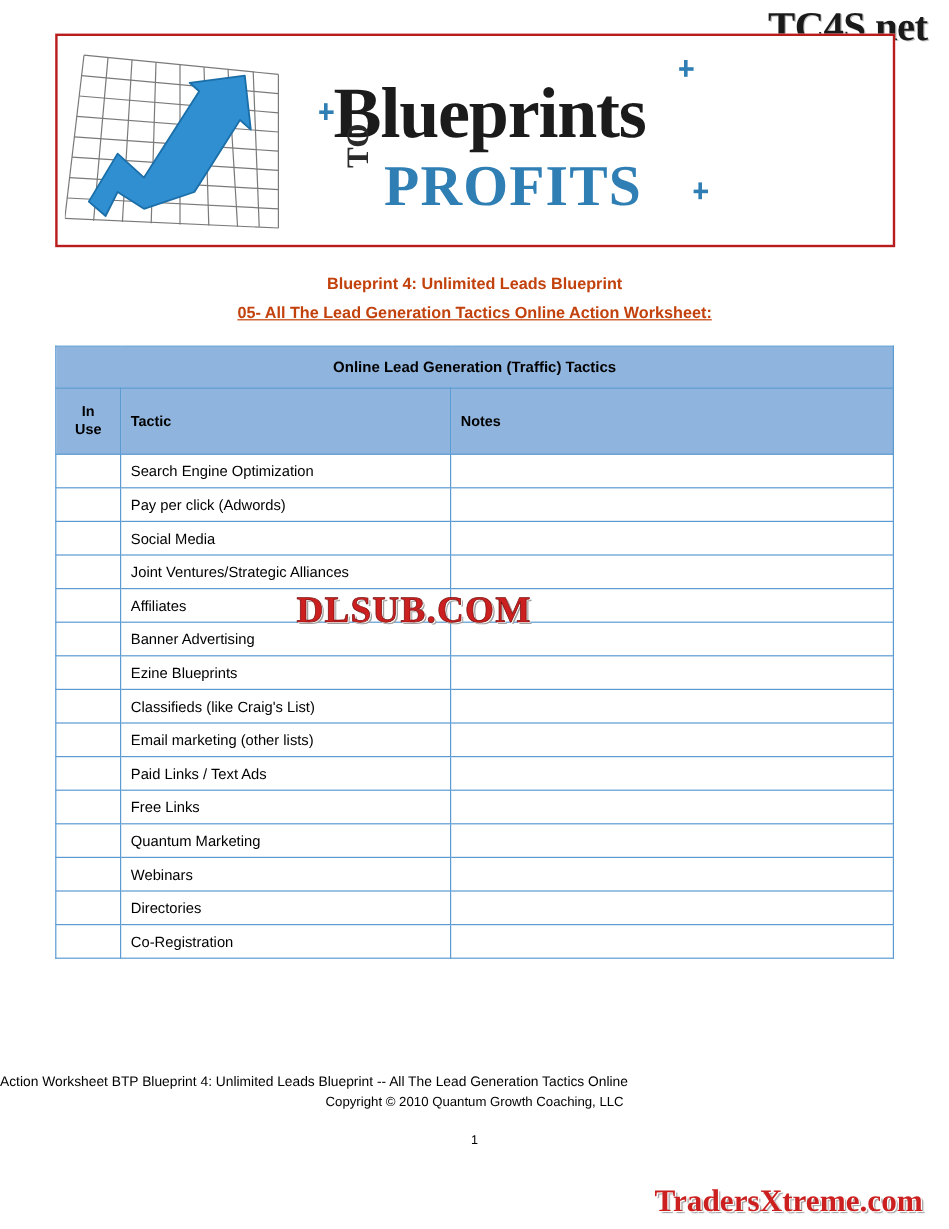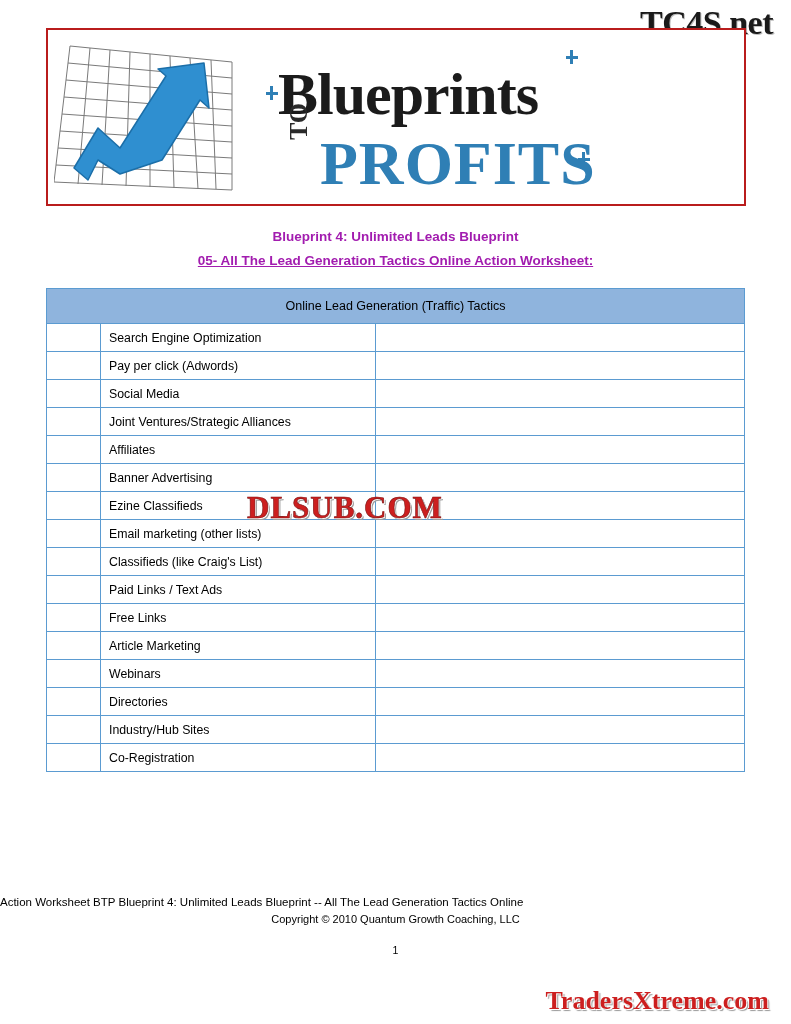--- a/index.html
+++ b/index.html
@@ -76,38 +76,38 @@
     color: #2a2a2a;
     transform: rotate(-90deg);
     transform-origin: left top;
   }
   .word-profits {
     position: absolute;
     left: 72px;
     top: 92px;
     font-family: "Liberation Serif", serif;
     font-weight: bold;
-    font-size: 62px;
+    font-size: 48px;
     letter-spacing: 1px;
     color: #2f7fb5;
     line-height: 1;
   }
   .tick {
     position: absolute;
     background: #2f7fb5;
   }
 
   
   .doc-heading {
     position: absolute;
     width: 791px;
     text-align: center;
     font-size: 13.5px;
     font-weight: bold;
-    color: #a21caf;
+    color: #c2410c;
   }
   .doc-heading.h1 { top: 229px; }
   .doc-heading.h2 { top: 253px; text-decoration: underline; }
 
   
   .worksheet {
     position: absolute;
     left: 46px;
     top: 288px;
     width: 698px;
@@ -117,21 +117,21 @@
   .worksheet td, .worksheet th {
     border: 1px solid #5b9bd1;
     padding: 0;
     vertical-align: middle;
   }
   .title-row th {
     background: #8fb4dd;
     height: 34px;
     text-align: center;
     font-size: 12.5px;
-    font-weight: normal;
+    font-weight: bold;
     color: #000;
   }
   .head-row td {
     background: #8fb4dd;
     height: 54px;
     font-size: 12px;
     font-weight: bold;
     padding-left: 8px;
   }
   .head-row td.col-inuse {
@@ -255,20 +255,28 @@
 <table class="worksheet">
   <colgroup>
     <col class="col-inuse">
       <col class="col-tactic">
       <col class="col-notes">
   </colgroup>
   <tbody id="table-body">
     <tr class="title-row">
       <th colspan="3">Online Lead Generation (Traffic) Tactics</th>
     </tr>
+    <tr class="head-row">
+      <td class="col-inuse">
+        <span>In</span><br>
+        <span>Use</span>
+      </td>
+      <td>Tactic</td>
+      <td>Notes</td>
+    </tr>
   <tr class="body-row">
         <td class="cell-inuse"></td>
         <td class="cell-tactic">Search Engine Optimization</td>
         <td class="cell-notes"></td>
       </tr>
       <tr class="body-row">
         <td class="cell-inuse"></td>
         <td class="cell-tactic">Pay per click (Adwords)</td>
         <td class="cell-notes"></td>
       </tr>
@@ -287,61 +295,56 @@
         <td class="cell-tactic">Affiliates</td>
         <td class="cell-notes"></td>
       </tr>
       <tr class="body-row">
         <td class="cell-inuse"></td>
         <td class="cell-tactic">Banner Advertising</td>
         <td class="cell-notes"></td>
       </tr>
       <tr class="body-row">
         <td class="cell-inuse"></td>
-        <td class="cell-tactic">Ezine Classifieds</td>
+        <td class="cell-tactic">Ezine Blueprints</td>
+        <td class="cell-notes"></td>
+      </tr>
+      <tr class="body-row">
+        <td class="cell-inuse"></td>
+        <td class="cell-tactic">Classifieds  (like Craig's List)</td>
         <td class="cell-notes"></td>
       </tr>
       <tr class="body-row">
         <td class="cell-inuse"></td>
         <td class="cell-tactic">Email marketing (other lists)</td>
         <td class="cell-notes"></td>
       </tr>
       <tr class="body-row">
         <td class="cell-inuse"></td>
-        <td class="cell-tactic">Classifieds  (like Craig's List)</td>
-        <td class="cell-notes"></td>
-      </tr>
-      <tr class="body-row">
-        <td class="cell-inuse"></td>
         <td class="cell-tactic">Paid Links /  Text Ads</td>
         <td class="cell-notes"></td>
       </tr>
       <tr class="body-row">
         <td class="cell-inuse"></td>
         <td class="cell-tactic">Free Links</td>
         <td class="cell-notes"></td>
       </tr>
       <tr class="body-row">
         <td class="cell-inuse"></td>
-        <td class="cell-tactic">Article Marketing</td>
+        <td class="cell-tactic">Quantum Marketing</td>
         <td class="cell-notes"></td>
       </tr>
       <tr class="body-row">
         <td class="cell-inuse"></td>
         <td class="cell-tactic">Webinars</td>
         <td class="cell-notes"></td>
       </tr>
       <tr class="body-row">
         <td class="cell-inuse"></td>
         <td class="cell-tactic">Directories</td>
-        <td class="cell-notes"></td>
-      </tr>
-      <tr class="body-row">
-        <td class="cell-inuse"></td>
-        <td class="cell-tactic">Industry/Hub Sites</td>
         <td class="cell-notes"></td>
       </tr>
       <tr class="body-row">
         <td class="cell-inuse"></td>
         <td class="cell-tactic">Co-Registration</td>
         <td class="cell-notes"></td>
       </tr>
     </tbody>
 </table>
 

